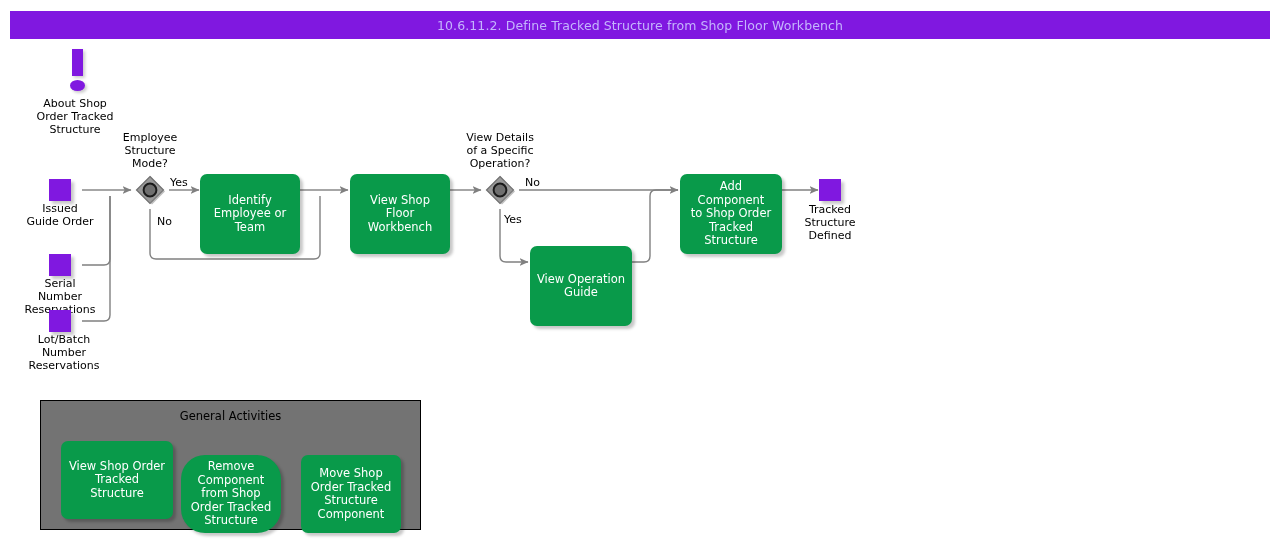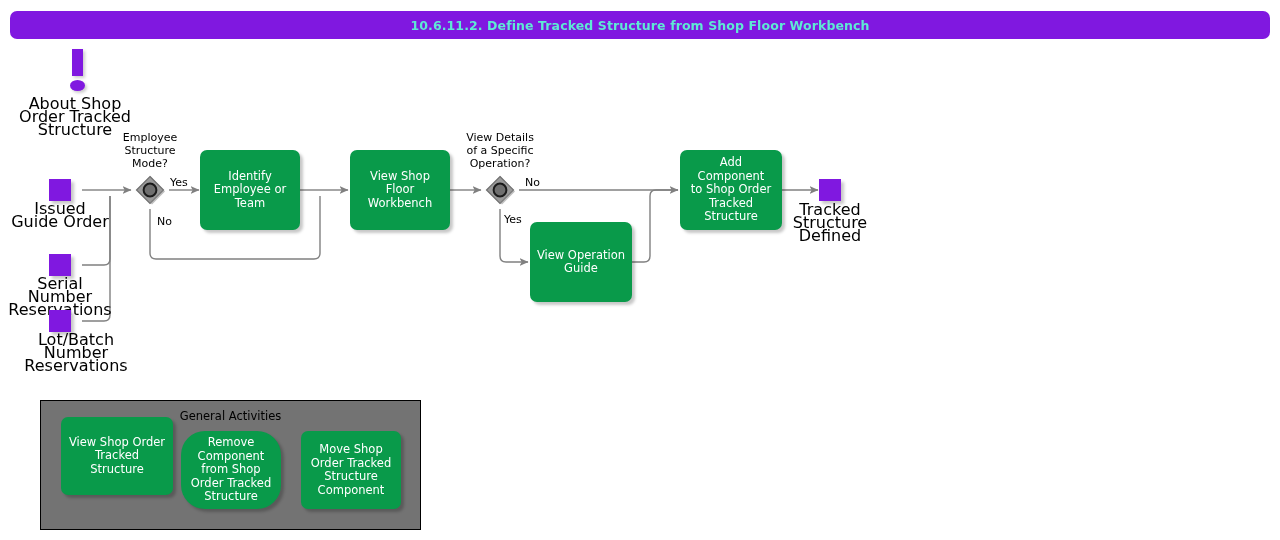--- a/index.html
+++ b/index.html
@@ -16,28 +16,27 @@
   }
 
   
   .titlebar {
     position: absolute;
     left: 10px;
     top: 11px;
     width: 1260px;
     height: 28px;
     background: #8018e0;
-    color: #5eead4;
+    color: #c4b5fd;
     font-size: 12.5px;
-    font-weight: bold;
+    font-weight: normal;
     display: flex;
     align-items: center;
     justify-content: center;
     letter-spacing: 0.1px;
-    border-radius: 7px;
   }
 
   
   #wires {
     position: absolute;
     left: 0;
     top: 0;
     width: 1280px;
     height: 540px;
     pointer-events: none;
@@ -51,34 +50,35 @@
     box-shadow: 3px 3px 3px rgba(0,0,0,0.22);
     color: #ffffff;
     display: flex;
     align-items: center;
     justify-content: center;
     text-align: center;
     font-size: 11.5px;
     line-height: 13.5px;
     padding: 0 6px;
     box-sizing: border-box;
+    margin-top: 24px;
   }
 
   
   .datasq {
     position: absolute;
     width: 22px;
     height: 22px;
     background: #8018e0;
     box-shadow: 3px 3px 3px rgba(0,0,0,0.22);
   }
   .datalabel {
     position: absolute;
     text-align: center;
-    font-size: 16px;
+    font-size: 11px;
     line-height: 13px;
     color: #000000;
   }
 
   
   .infoicon { position: absolute; }
   .infoicon .bar {
     position: absolute;
     left: 6px;
     top: 0;
@@ -190,21 +190,21 @@
 </div>
 
 <div class="datasq" style="left:49px; top:254px;"></div>
 <div class="datalabel" style="left:0px; top:277px; width:120px;">
   <div>Serial</div>
   <div>Number</div>
   <div>Reservations</div>
 </div>
 
 <div class="datasq" style="left:49px; top:310px;"></div>
-<div class="datalabel" style="left:16px; top:333px; width:120px;">
+<div class="datalabel" style="left:4px; top:333px; width:120px;">
   <div>Lot/Batch</div>
   <div>Number</div>
   <div>Reservations</div>
 </div>
 
 <div class="declabel" style="left:90px; top:131px; width:120px;">
   <div>Employee</div>
   <div>Structure</div>
   <div>Mode?</div>
 </div>

